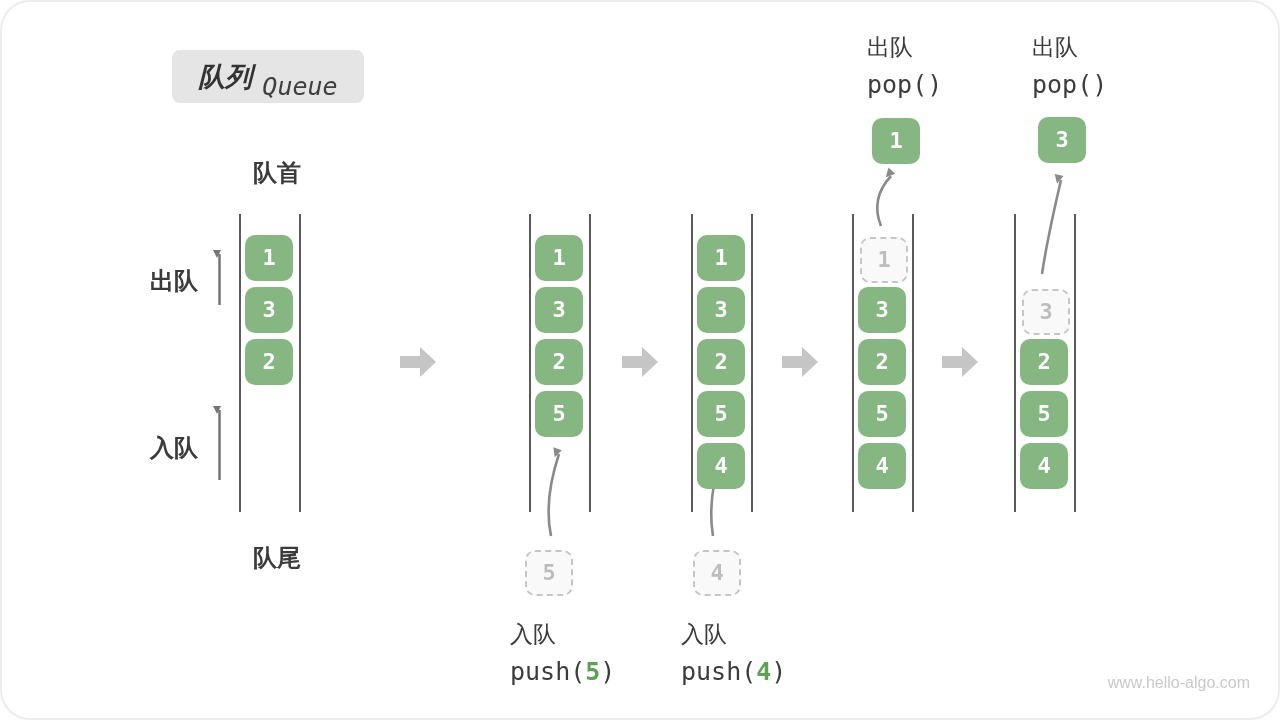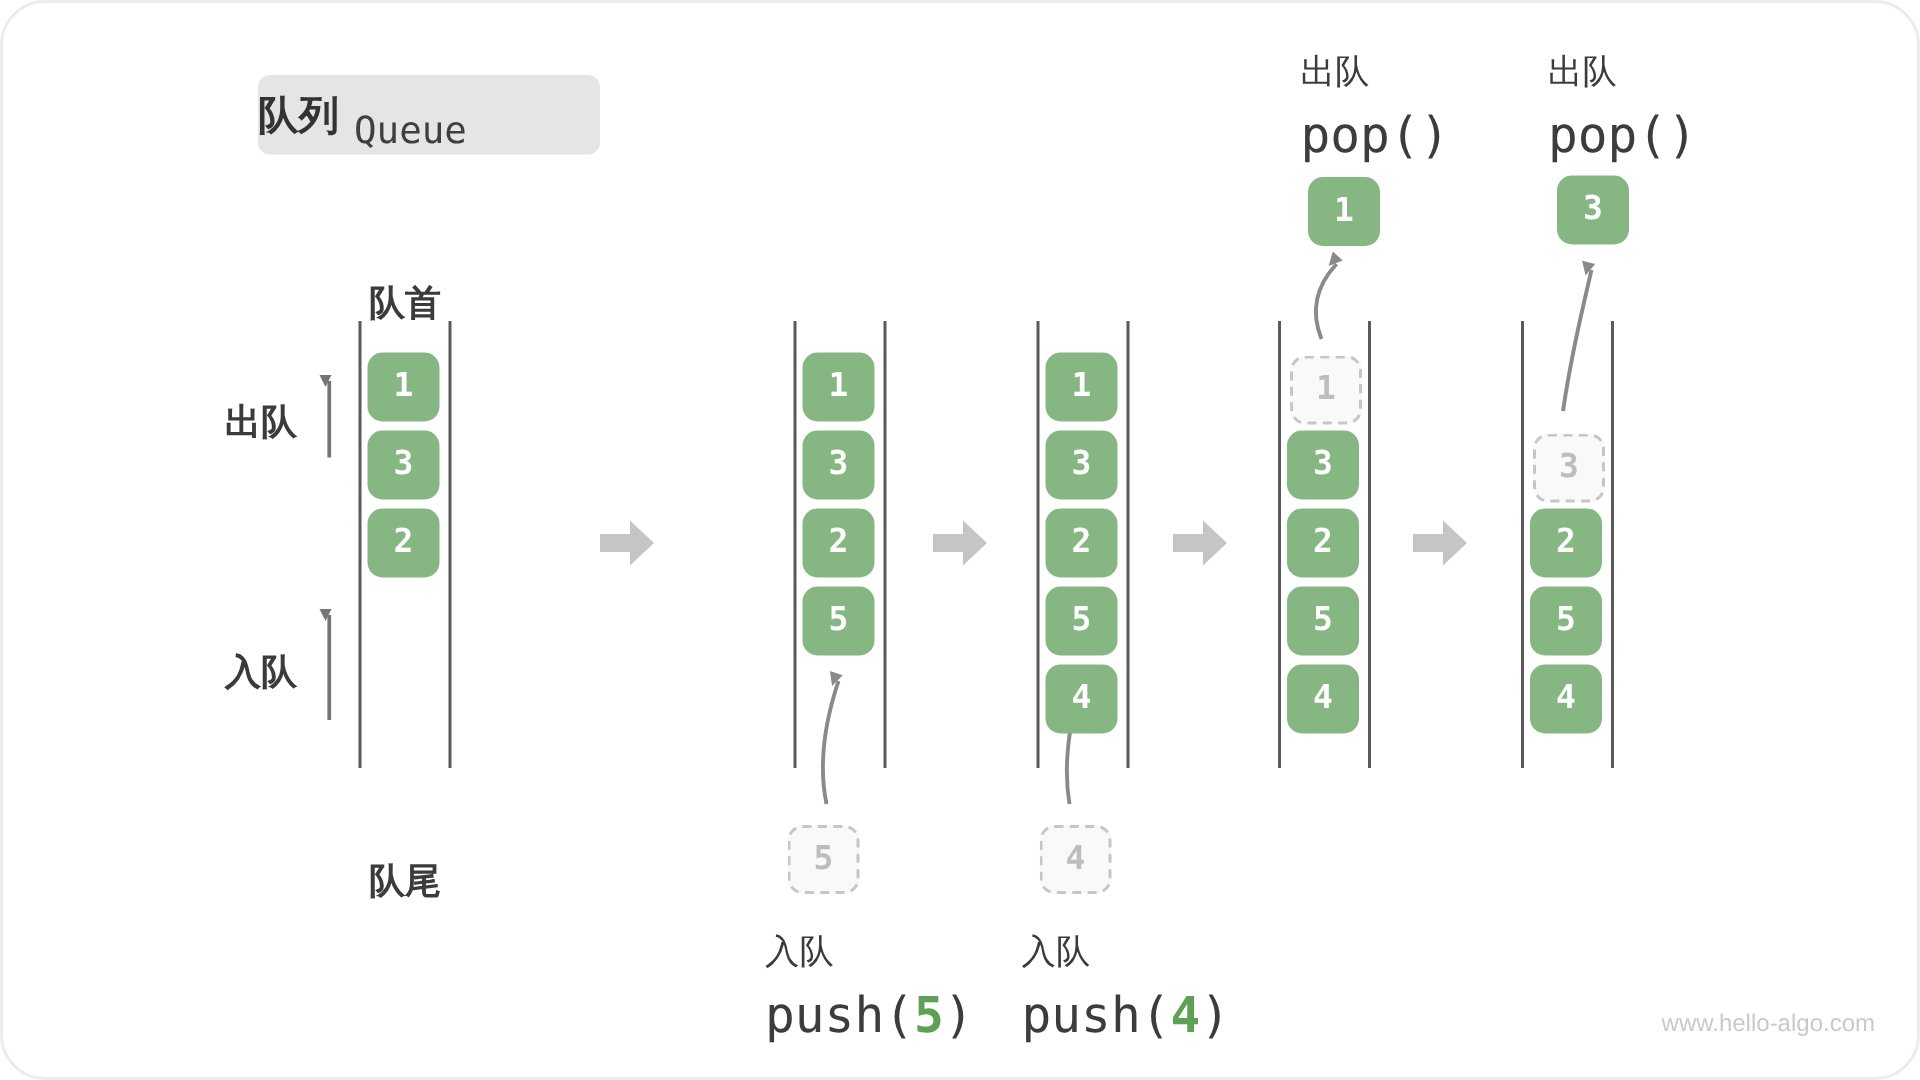--- a/index.html
+++ b/index.html
@@ -5,46 +5,46 @@
   html,body{margin:0;padding:0;background:#ffffff;}
   .canvas{
     position:relative;width:1276px;height:716px;
     background:#ffffff;border:2px solid #ececec;border-radius:30px;
     font-family:"Liberation Sans","DejaVu Sans",sans-serif;
     overflow:hidden;
   }
   .abs{position:absolute;}
   
   .badge{
-    left:170px;top:48px;width:228px;height:53px;
+    left:170px;top:48px;width:192px;height:53px;
     background:#e5e5e5;border-radius:8px;
-    display:flex;align-items:center;gap:10px;
+    display:flex;align-items:center;justify-content:center;gap:10px;font-style:italic;
   }
   .badge .zh{font-size:27px;font-weight:bold;color:#333;}
   .badge .en{font-size:25px;color:#3f3f3f;font-family:"DejaVu Sans Mono",monospace;margin-top:20px;}
   
   .cjk-bold{font-size:24px;font-weight:bold;color:#3b3b3b;}
-  .center{text-align:center;margin-top:29px;}
+  .center{text-align:right;}
   
   .wall{width:2px;height:298px;top:212px;background:#5a5a5a;}
   
   .box{
     width:48px;height:46px;border-radius:10px;background:#86b783;
     color:#ffffff;font-family:"DejaVu Sans Mono",monospace;
     font-size:22px;font-weight:bold;line-height:46px;text-align:center;
   }
   .dashed{
     width:44px;height:42px;border-radius:10px;background:#f9f9f9;
     border:2px dashed #c6c6c6;color:#bdbdbd;
     font-family:"DejaVu Sans Mono",monospace;font-size:22px;font-weight:bold;
     line-height:42px;text-align:center;
   }
   
   .oplabel .cjk{font-size:23px;color:#3b3b3b;font-weight:500;display:block;margin-bottom:7px;}
-  .oplabel .code{font-size:33px;color:#3c3c3c;font-family:"DejaVu Sans Mono",monospace;}
+  .oplabel .code{font-size:25px;color:#3c3c3c;font-family:"DejaVu Sans Mono",monospace;}
   .oplabel .code .arg{color:#5ea155;font-weight:bold;}
   .watermark{
     left:1058px;top:672px;width:190px;text-align:right;
     font-family:Liberation Sans, sans-serif;font-size:16px;color:#c9c9c9;
   }
   svg.overlay{position:absolute;left:0;top:0;pointer-events:none;}
 </style>
 </head>
 <body>
 

